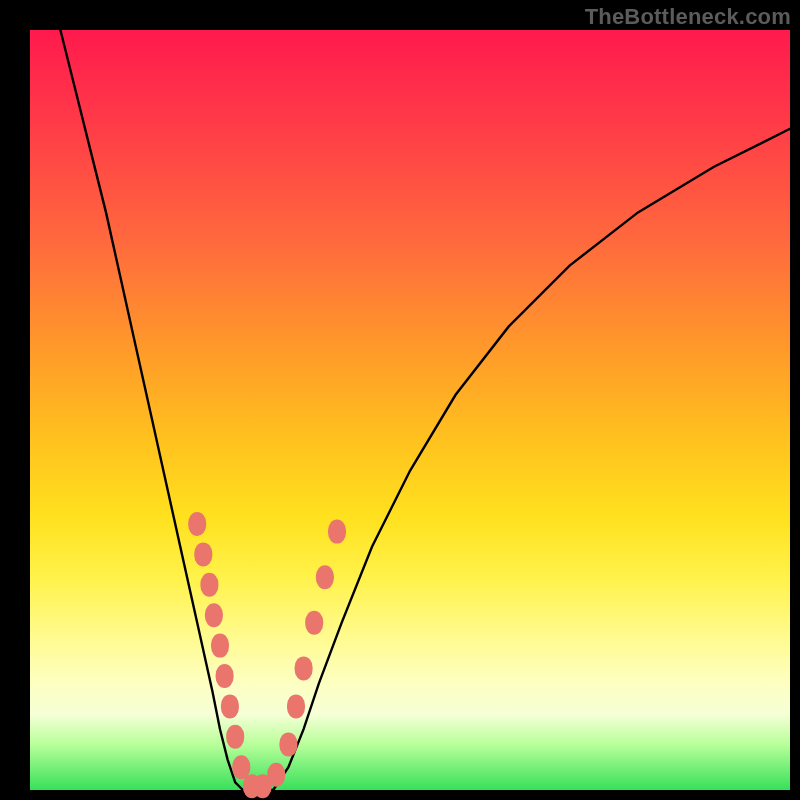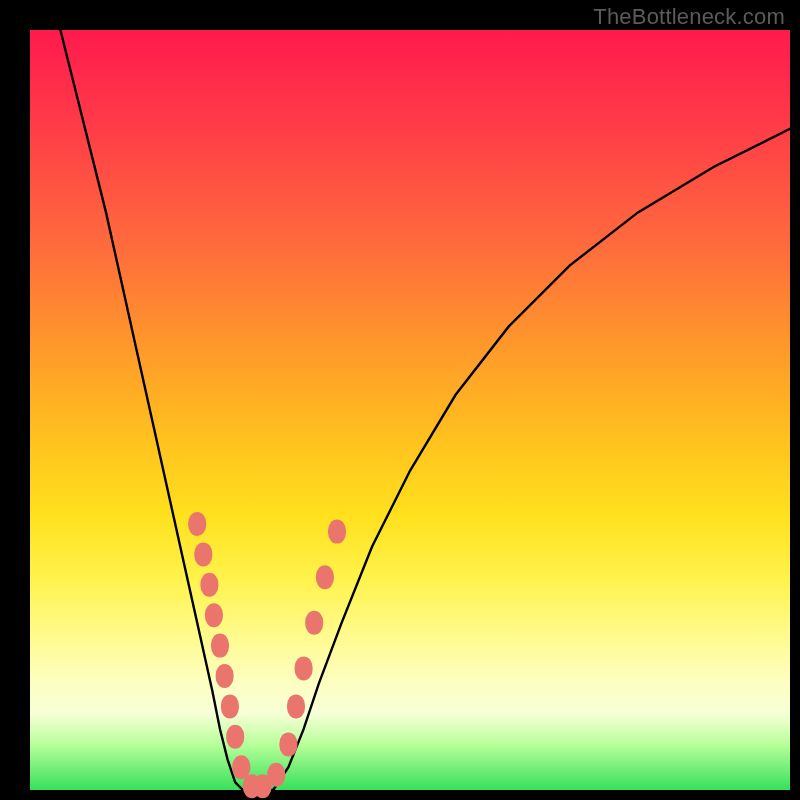--- a/index.html
+++ b/index.html
@@ -36,24 +36,24 @@
       #fffb90 80%,
       #fdffc2 86%,
       #f6ffd6 90%,
       #b8ff9a 94%,
       #37e05a 100%
     );
   }
   .watermark {
     position: absolute;
     top: 4px;
-    right: 15px;
+    right: 9px;
     color: #5b5b5b;
     font-size: 22px;
-    font-weight: 400;
+    font-weight: 700;
     letter-spacing: 0.2px;
     user-select: none;
   }
   svg.curve-layer {
     position: absolute;
     left: 0;
     top: 0;
     width: 760px;
     height: 760px;
     overflow: visible;

